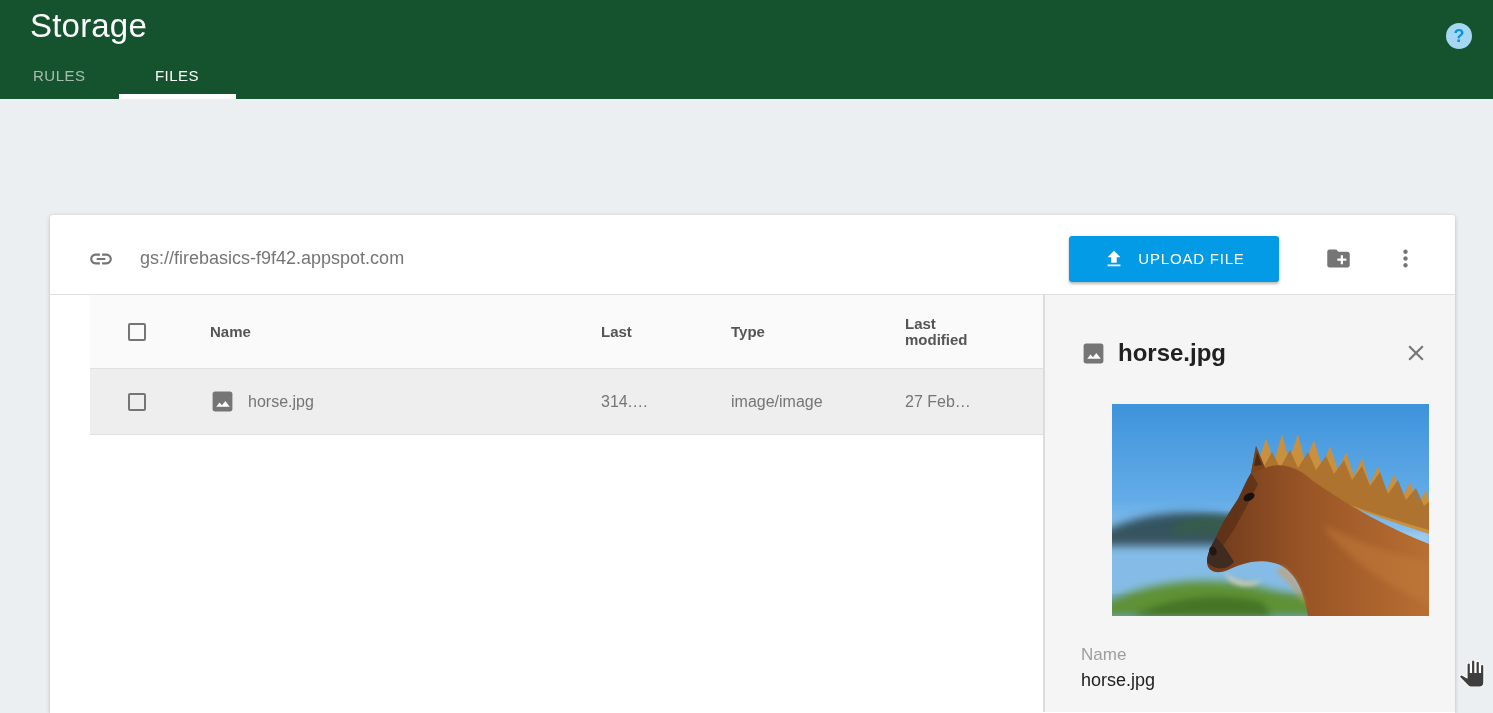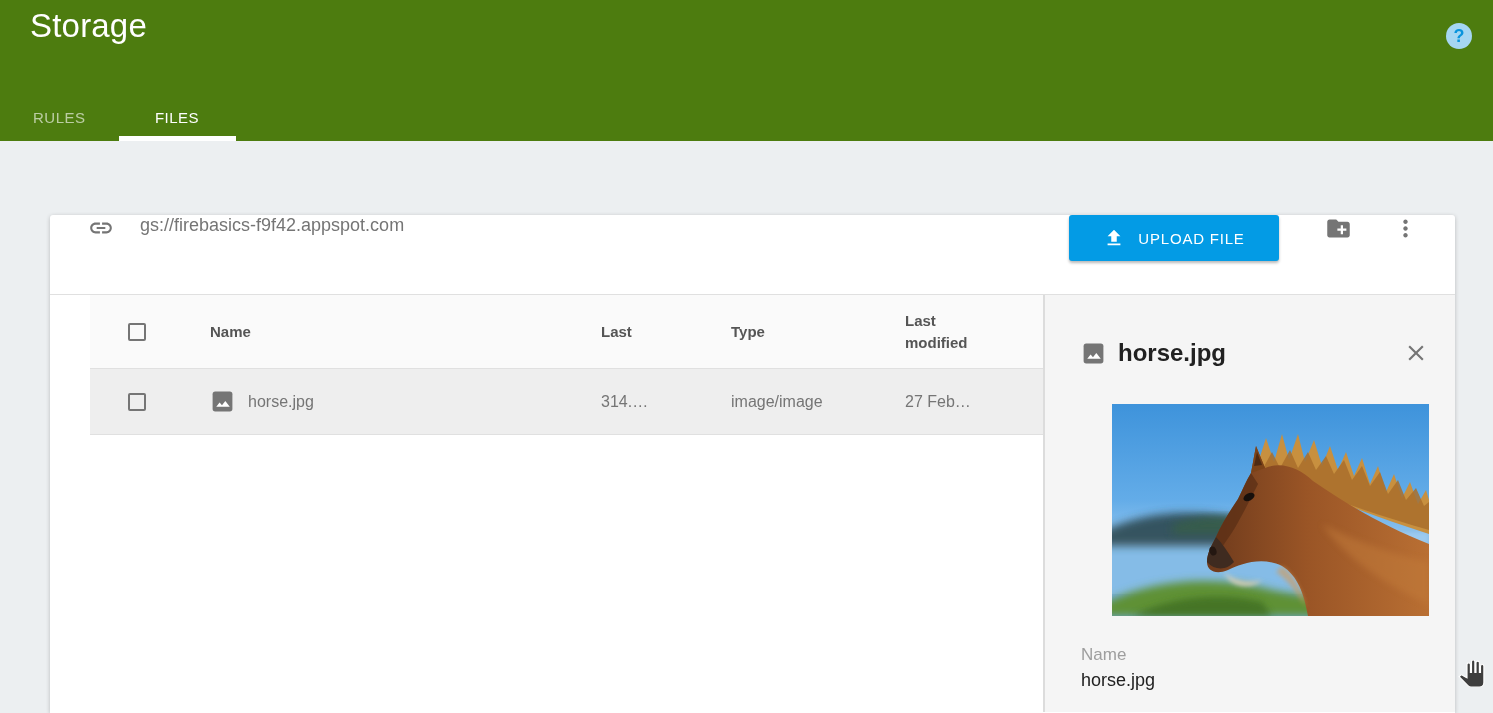--- a/index.html
+++ b/index.html
@@ -5,52 +5,52 @@
   * { box-sizing: border-box; }
   html, body { margin: 0; padding: 0; }
   body {
     width: 1493px; height: 713px; overflow: hidden;
     background: #eceff1;
     font-family: "Liberation Sans", "DejaVu Sans", sans-serif;
   }
   .app { position: relative; width: 1493px; height: 713px; }
 
   
-  .topbar { position: absolute; top: 0; left: 0; width: 100%; height: 141px; background: #4d7c0f; }
+  .topbar { position: absolute; top: 0; left: 0; width: 100%; height: 99px; background: #14532d; }
   .page-title { position: absolute; left: 30px; top: 7px; margin: 0; color: #fff; font-size: 33px; font-weight: 500; letter-spacing: .2px; }
   .help-btn { position: absolute; top: 23px; right: 21px; width: 26px; height: 26px; border: none; background: transparent; padding: 0; cursor: pointer; }
   .help-circle { display: flex; width: 26px; height: 26px; border-radius: 50%; background: #a5d6f2; color: #0894dd; font-weight: bold; font-size: 18px; align-items: center; justify-content: center; }
   .tabs { position: absolute; left: 0; bottom: 0; height: 48px; display: flex; }
   .tab { position: relative; height: 48px; display: flex; align-items: center; justify-content: center; padding: 0 33px; min-width: 117px; font-size: 15px; font-weight: 500; letter-spacing: .5px; color: rgba(255,255,255,.62); cursor: pointer; }
   .tab.active { color: #fff; }
   .tab.active::after { content: ""; position: absolute; left: 0; right: 0; bottom: 0; height: 5px; background: #fff; }
 
   
   .card { position: absolute; left: 50px; top: 215px; width: 1405px; height: 498px; background: #fff; border-radius: 3px 3px 0 0; box-shadow: 0 1px 4px rgba(0,0,0,.22); overflow: hidden; }
 
-  .toolbar { height: 80px; display: flex; align-items: flex-start; padding: 0 36px 0 38px; border-bottom: 1px solid #e0e0e0; }
+  .toolbar { height: 80px; display: flex; align-items: center; padding: 8px 36px 0 38px; border-bottom: 1px solid #e0e0e0; }
   .link-icon { width: 26px; height: 26px; color: #757575; margin-right: 26px; flex: none; }
   .bucket-url { font-size: 18px; color: #757575; cursor: pointer; white-space: nowrap; }
   .upload-btn { margin-left: auto; width: 210px; height: 46px; background: #039be5; color: #fff; border: none; border-radius: 3px; font-family: inherit; font-size: 15px; font-weight: 500; letter-spacing: .8px; display: flex; align-items: center; justify-content: center; gap: 13px; box-shadow: 0 2px 3px rgba(0,0,0,.28); cursor: pointer; }
   .upload-icon { width: 22px; height: 22px; flex: none; }
   .icon-btn { border: none; background: none; padding: 0; color: #757575; cursor: pointer; line-height: 0; }
   .folder-btn { margin-left: 46px; } .folder-btn svg { width: 27px; height: 27px; }
   .more-btn { margin-left: 40px; } .more-btn svg { width: 27px; height: 27px; }
 
   .body { display: flex; height: 417px; margin-left: 40px; }
 
   
   .table-area { width: 953px; flex: none; background: #fff; }
   .thead, .trow { display: grid; grid-template-columns: 120px 391px 130px 174px 1fr; align-items: center; }
   .thead { height: 74px; background: #fafafa; border-bottom: 1px solid #e0e0e0; font-size: 15px; font-weight: bold; color: #555; }
   .trow { height: 66px; background: #eeeeee; border-bottom: 1px solid #e0e0e0; font-size: 16px; color: #757575; cursor: pointer; }
   .cell-check { padding-left: 38px; }
   .checkbox { display: block; width: 18px; height: 18px; border: 2.5px solid #757575; border-radius: 2px; background: transparent; cursor: pointer; }
   .cell-name { display: flex; align-items: center; gap: 13px; min-width: 0; }
-  .cell-mod { padding-right: 68px; line-height: 22px; }
+  .cell-mod { padding-right: 68px; line-height: 16px; }
   .file-icon { width: 25px; height: 25px; color: #757575; flex: none; line-height: 0; }
   .truncate { overflow: hidden; text-overflow: ellipsis; white-space: nowrap; }
 
   
   .panel { flex: 1; background: #f5f5f5; border-left: 2px solid #dcdcdc; padding: 0 36px; }
   .panel-head { margin-top: 44px; display: flex; align-items: center; }
   .panel-head .file-icon { margin-right: 12px; }
   .panel-title { margin: 0; font-size: 24px; font-weight: bold; color: #212121; }
   .close-btn { margin-left: auto; width: 26px; height: 26px; color: #757575; border: none; background: none; padding: 0; cursor: pointer; line-height: 0; }
   .close-btn svg { width: 26px; height: 26px; }

